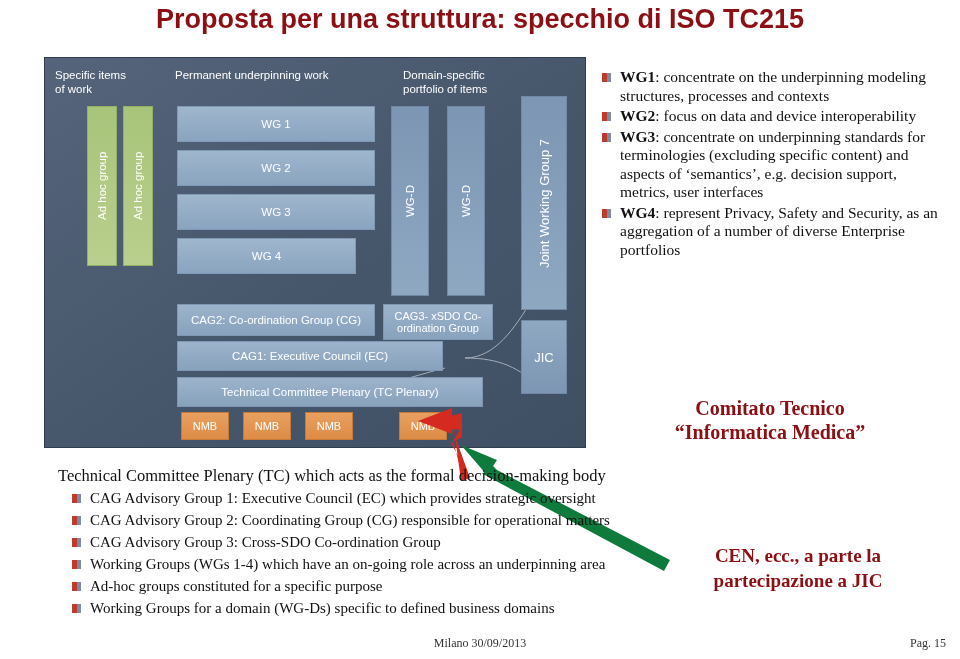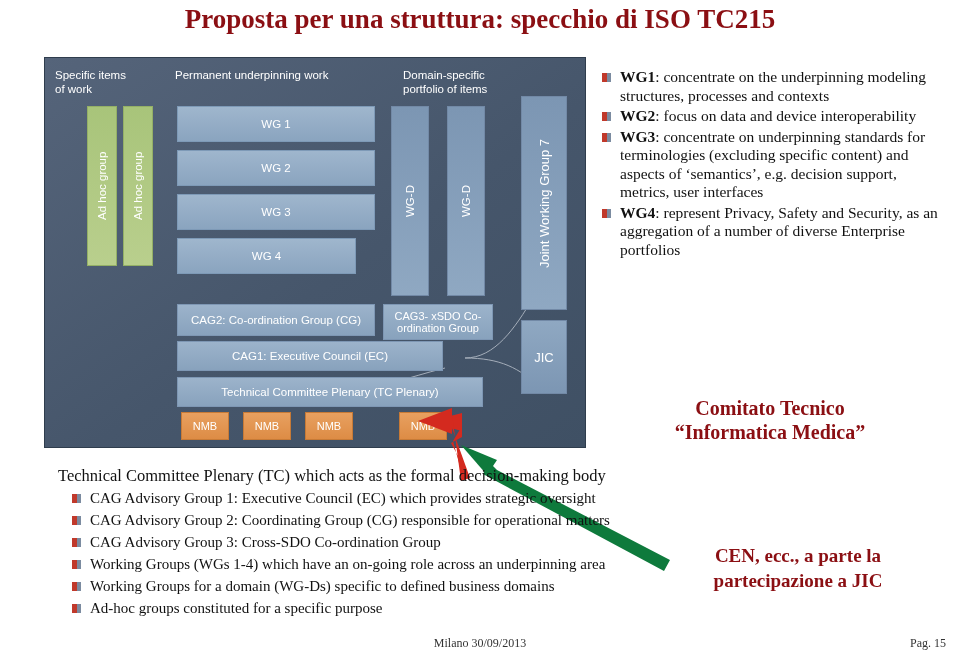--- a/index.html
+++ b/index.html
@@ -15,21 +15,21 @@
     overflow: hidden;
   }
 
   
   .slide-title {
     position: absolute;
     left: 0;
     top: 4px;
     width: 960px;
     text-align: center;
-    font-family: Liberation Serif, serif;
+    font-family: Liberation Sans, sans-serif;
     font-weight: bold;
     font-size: 27px;
     color: #8B0F13;
     letter-spacing: 0px;
   }
 
   
   .diagram {
     position: absolute;
     left: 44px;
@@ -400,28 +400,28 @@
         <span class="bm-a"></span>
         <span class="bm-b"></span>
       </span>
     <span>Working Groups (WGs 1-4) which have an on-going role across an underpinning area</span>
   </div>
   <div class="bottom-row">
     <span class="bullet-mark">
         <span class="bm-a"></span>
         <span class="bm-b"></span>
       </span>
+    <span>Ad-hoc groups constituted for a specific purpose</span>
+  </div>
+  <div class="bottom-row">
+    <span class="bullet-mark">
+        <span class="bm-a"></span>
+        <span class="bm-b"></span>
+      </span>
     <span>Working Groups for a domain (WG-Ds) specific to defined business domains</span>
-  </div>
-  <div class="bottom-row">
-    <span class="bullet-mark">
-        <span class="bm-a"></span>
-        <span class="bm-b"></span>
-      </span>
-    <span>Ad-hoc groups constituted for a specific purpose</span>
   </div>
 </div>
 
 <div class="liaison">
   <div>CEN, ecc., a parte la</div>
   <div>partecipazione a JIC</div>
 </div>
 
 <div class="footer-date">Milano 30/09/2013</div>
 <div class="footer-page">Pag. 15</div>

